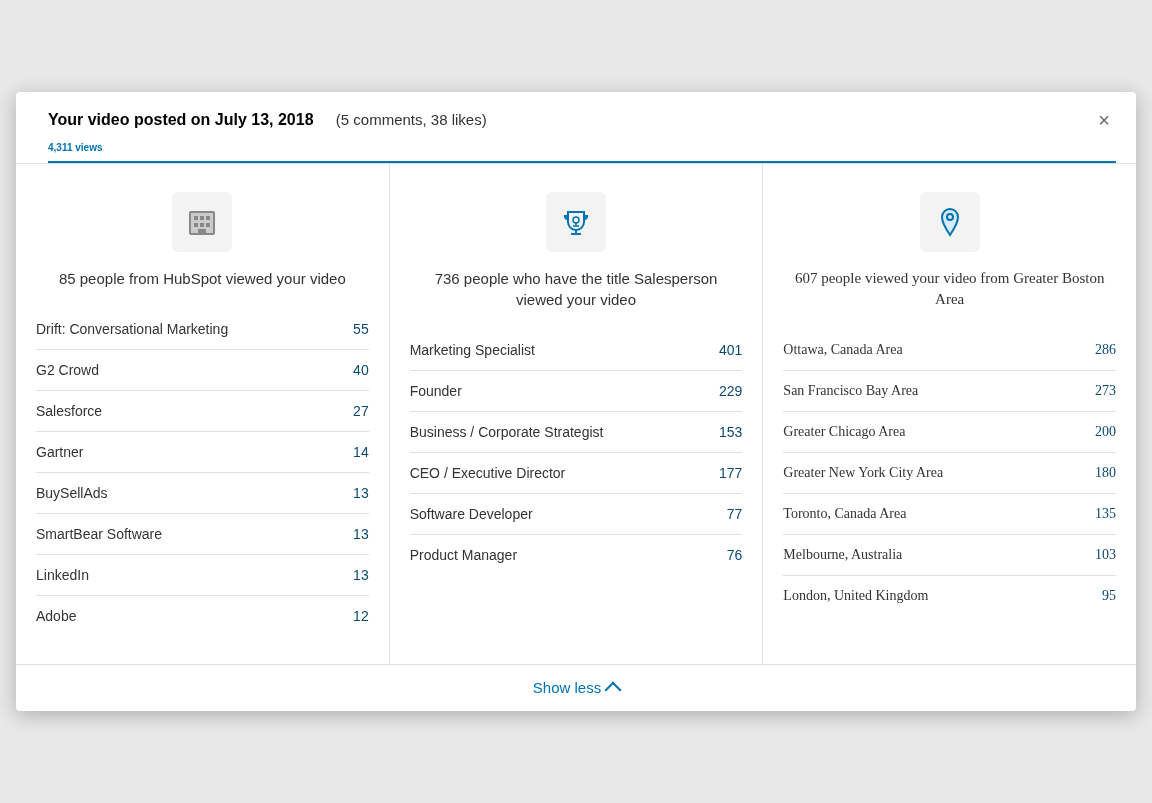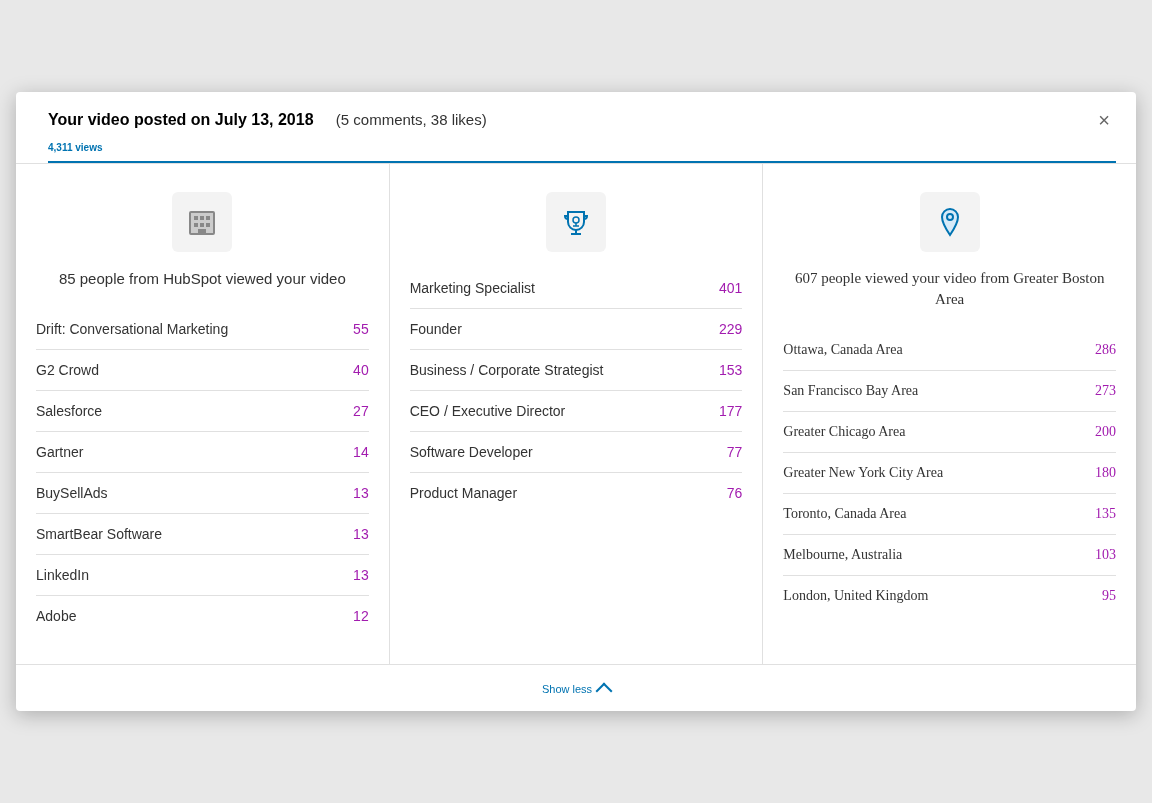--- a/index.html
+++ b/index.html
@@ -102,33 +102,33 @@
       color: #333;
       gap: 36px;
     }
     .data-list li:first-child {
       border-top: none;
     }
     .data-list .item-name {
       color: #333;
     }
     .data-list .item-count {
-      color: #a21caf;
+      color: #0c4a6e;
       font-weight: 400;
     }
     .modal-footer {
       border-top: 1px solid #e0e0e0;
       padding: 14px 0;
       text-align: center;
     }
     .show-less-btn {
       background: none;
       border: none;
       color: #0073b1;
-      font-size: 11px;
+      font-size: 15px;
       cursor: pointer;
       display: inline-flex;
       align-items: center;
       gap: 6px;
     }
     .chevron-up {
       display: inline-block;
       width: 12px;
       height: 12px;
       border-left: 2px solid #0073b1;
@@ -219,20 +219,21 @@
             <path d="M10 12H7a3 3 0 003 3" stroke="#0073b1" stroke-width="2"></path>
             <path d="M26 12h3a3 3 0 01-3 3" stroke="#0073b1" stroke-width="2"></path>
             <line x1="18" y1="26" x2="18" y2="30" stroke="#0073b1" stroke-width="2"></line>
             <line x1="13" y1="30" x2="23" y2="30" stroke="#0073b1" stroke-width="2"></line>
             <circle cx="18" cy="16" r="3" stroke="#0073b1" stroke-width="1.5" fill="none"></circle>
             <line x1="18" y1="19" x2="18" y2="22" stroke="#0073b1" stroke-width="1.5"></line>
             <line x1="15" y1="22" x2="21" y2="22" stroke="#0073b1" stroke-width="1.5"></line>
           </svg>
         </div>
       </div>
+      <div class="col-heading">736 people who have the title Salesperson viewed your video</div>
       <ul class="data-list">
         <li>
             <span class="item-name">Marketing Specialist</span>
             <span class="item-count">401</span>
           </li>
         <li>
             <span class="item-name">Founder</span>
             <span class="item-count">229</span>
           </li>
         <li>

